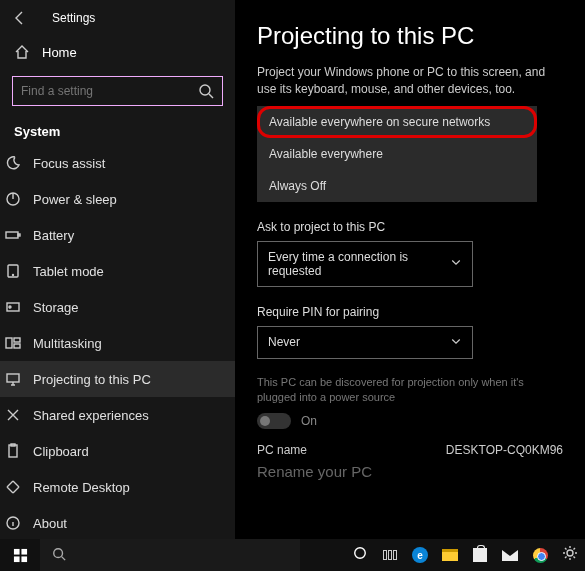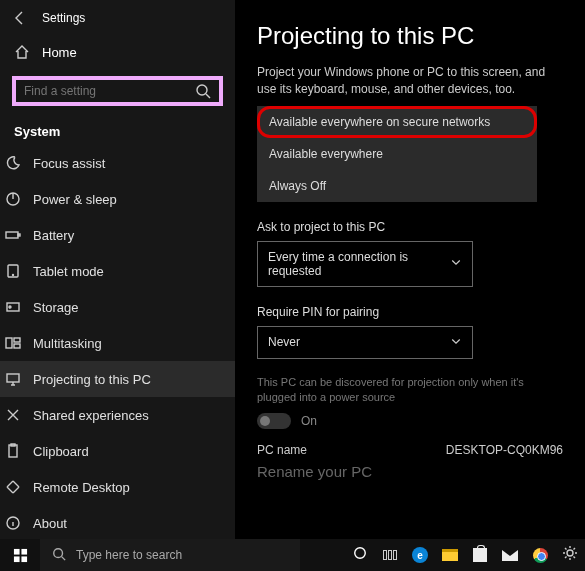--- a/index.html
+++ b/index.html
@@ -1,23 +1,23 @@
 <!DOCTYPE html>
 <html><head>
 <meta charset="utf-8">
 <style>
   * { box-sizing: border-box; margin: 0; padding: 0; font-family: "Segoe UI", Arial, sans-serif; }
   html, body { width: 585px; height: 571px; background: #000; color: #fff; overflow: hidden; }
   .app { display: flex; height: 539px; }
   .sidebar { width: 235px; background: #171717; display: flex; flex-direction: column; }
-  .sb-header { display: flex; align-items: center; padding: 10px 12px 8px 12px; gap: 14px; }
+  .sb-header { display: flex; align-items: center; padding: 10px 12px 8px 12px; gap: 24px; }
   .sb-header .title { font-size: 12px; font-weight: 400; }
   .home-row { display: flex; align-items: center; gap: 12px; padding: 10px 14px; cursor: pointer; }
   .home-row .label { font-size: 13px; }
-  .search-box { margin: 6px 12px 8px 12px; height: 30px; border: 4px solid #f0abfc; display: flex; align-items: center; padding: 0 8px; }
+  .search-box { margin: 6px 12px 8px 12px; height: 30px; border: 1px solid #f0abfc; display: flex; align-items: center; padding: 0 8px; }
   .search-box input { flex: 1; background: transparent; border: none; outline: none; color: #ccc; font-size: 12px; }
   .category { padding: 10px 14px 6px 14px; font-size: 13px; font-weight: 600; }
   .nav { flex: 1; overflow: hidden; }
   .nav-item { display: flex; align-items: center; gap: 12px; padding: 10px 5px; cursor: pointer; font-size: 13px; color: #e0e0e0; }
   .nav-item.active { background: #2b2b2b; }
   .icon { width: 16px; height: 16px; display: inline-flex; align-items: center; justify-content: center; flex-shrink: 0; }
   .icon svg { width: 16px; height: 16px; stroke: #ccc; fill: none; stroke-width: 1.4; }
   .main { flex: 1; background: #000; padding: 22px 22px 0 22px; overflow: hidden; position: relative; }
   .main h1 { font-size: 24px; font-weight: 400; margin-bottom: 14px; }
   .desc { font-size: 12px; color: #ccc; line-height: 1.4; margin-bottom: 8px; }
@@ -239,21 +239,20 @@
         <rect x="9" y="1" width="6" height="6"></rect>
         <rect x="1" y="9" width="6" height="6"></rect>
         <rect x="9" y="9" width="6" height="6"></rect>
       </svg>
   </div>
   <div class="tb-search">
     <span class="circ"><svg viewBox="0 0 16 16">
           <circle cx="7" cy="7" r="5"></circle>
           <path d="M11 11 L15 15"></path>
         </svg></span>
-    <span>Type here to search</span>
   </div>
   <div class="tb-spacer"></div>
   <div class="tb-icons">
     <div class="tb-ico">
         <span class="cortana"><svg viewBox="0 0 16 16">
             <circle cx="8" cy="8" r="6"></circle>
           </svg></span>
       </div>
     <div class="tb-ico">
         <span class="taskview">

